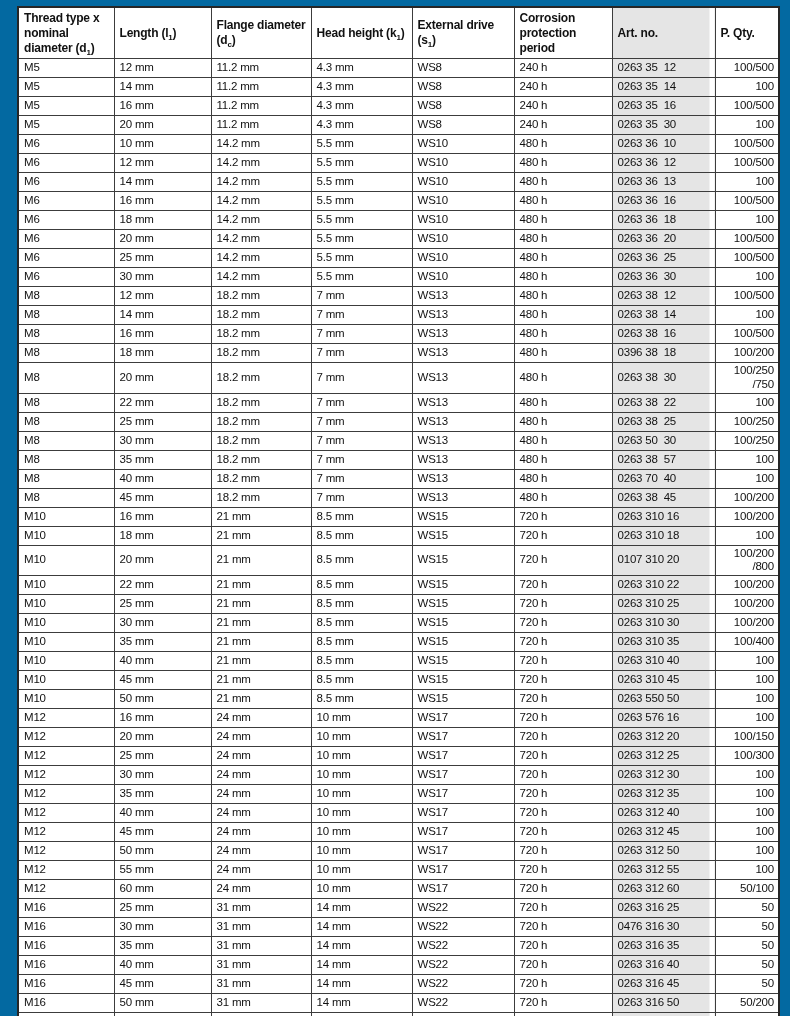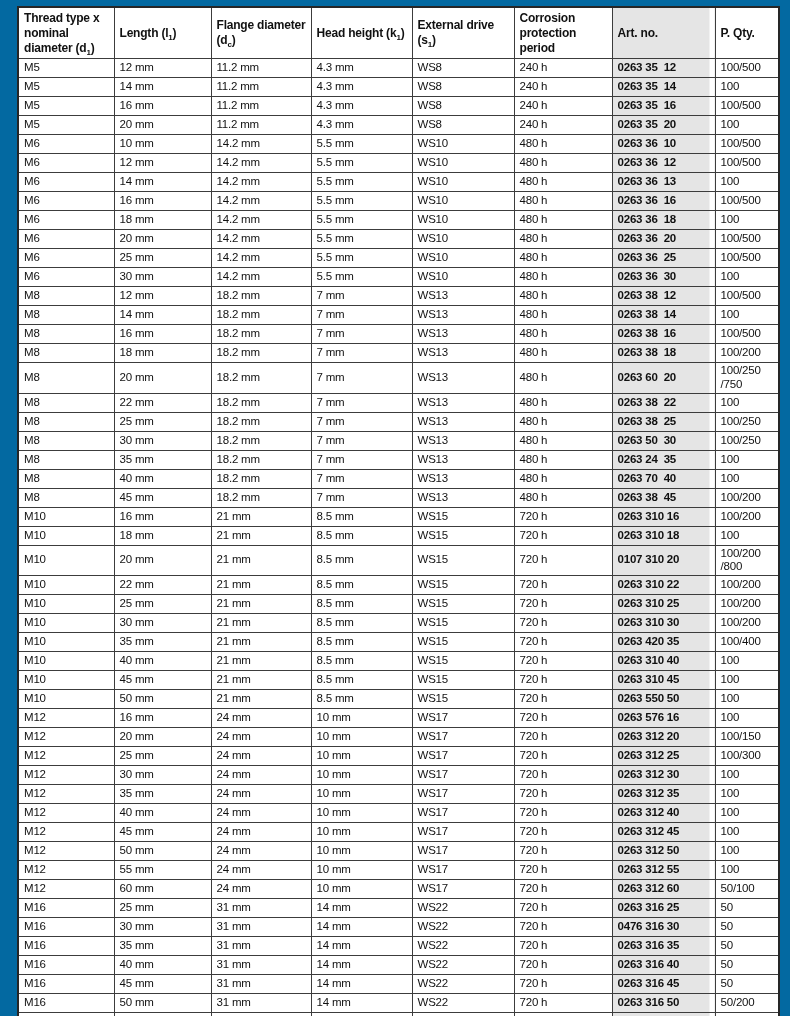--- a/index.html
+++ b/index.html
@@ -52,25 +52,26 @@
     line-height: 1.2;
   }
   sub {
     font-size: 8px;
     line-height: 0;
   }
   .art, th.art {
     background: linear-gradient(to right, #e5e5e5 calc(100% - 5px), #ffffff calc(100% - 5px));
   }
   td.art {
-    font-weight: bold;
+    font-weight: normal;
     white-space: pre;
   }
   td.qty {
     white-space: pre-line;
+    text-align: right;
   }
 </style>
 </head>
 <body>
 
 <div class="page">
   <table class="spec">
     <colgroup>
       <col style="width:96px">
       <col style="width:97px">
@@ -124,21 +125,21 @@
           <td class="art">0263 35  16</td>
           <td class="qty">100/500</td>
         </tr>
         <tr>
           <td>M5</td>
           <td>20 mm</td>
           <td>11.2 mm</td>
           <td>4.3 mm</td>
           <td>WS8</td>
           <td>240 h</td>
-          <td class="art">0263 35  20</td>
+          <td class="art">0263 35  30</td>
           <td class="qty">100</td>
         </tr>
         <tr>
           <td>M6</td>
           <td>10 mm</td>
           <td>14.2 mm</td>
           <td>5.5 mm</td>
           <td>WS10</td>
           <td>480 h</td>
           <td class="art">0263 36  10</td>
@@ -244,31 +245,31 @@
           <td class="art">0263 38  16</td>
           <td class="qty">100/500</td>
         </tr>
         <tr>
           <td>M8</td>
           <td>18 mm</td>
           <td>18.2 mm</td>
           <td>7 mm</td>
           <td>WS13</td>
           <td>480 h</td>
-          <td class="art">0263 38  18</td>
+          <td class="art">0396 38  18</td>
           <td class="qty">100/200</td>
         </tr>
         <tr>
           <td>M8</td>
           <td>20 mm</td>
           <td>18.2 mm</td>
           <td>7 mm</td>
           <td>WS13</td>
           <td>480 h</td>
-          <td class="art">0263 60  20</td>
+          <td class="art">0263 38  30</td>
           <td class="qty">100/250
 /750</td>
         </tr>
         <tr>
           <td>M8</td>
           <td>22 mm</td>
           <td>18.2 mm</td>
           <td>7 mm</td>
           <td>WS13</td>
           <td>480 h</td>
@@ -295,21 +296,21 @@
           <td class="art">0263 50  30</td>
           <td class="qty">100/250</td>
         </tr>
         <tr>
           <td>M8</td>
           <td>35 mm</td>
           <td>18.2 mm</td>
           <td>7 mm</td>
           <td>WS13</td>
           <td>480 h</td>
-          <td class="art">0263 24  35</td>
+          <td class="art">0263 38  57</td>
           <td class="qty">100</td>
         </tr>
         <tr>
           <td>M8</td>
           <td>40 mm</td>
           <td>18.2 mm</td>
           <td>7 mm</td>
           <td>WS13</td>
           <td>480 h</td>
           <td class="art">0263 70  40</td>
@@ -386,21 +387,21 @@
           <td class="art">0263 310 30</td>
           <td class="qty">100/200</td>
         </tr>
         <tr>
           <td>M10</td>
           <td>35 mm</td>
           <td>21 mm</td>
           <td>8.5 mm</td>
           <td>WS15</td>
           <td>720 h</td>
-          <td class="art">0263 420 35</td>
+          <td class="art">0263 310 35</td>
           <td class="qty">100/400</td>
         </tr>
         <tr>
           <td>M10</td>
           <td>40 mm</td>
           <td>21 mm</td>
           <td>8.5 mm</td>
           <td>WS15</td>
           <td>720 h</td>
           <td class="art">0263 310 40</td>

